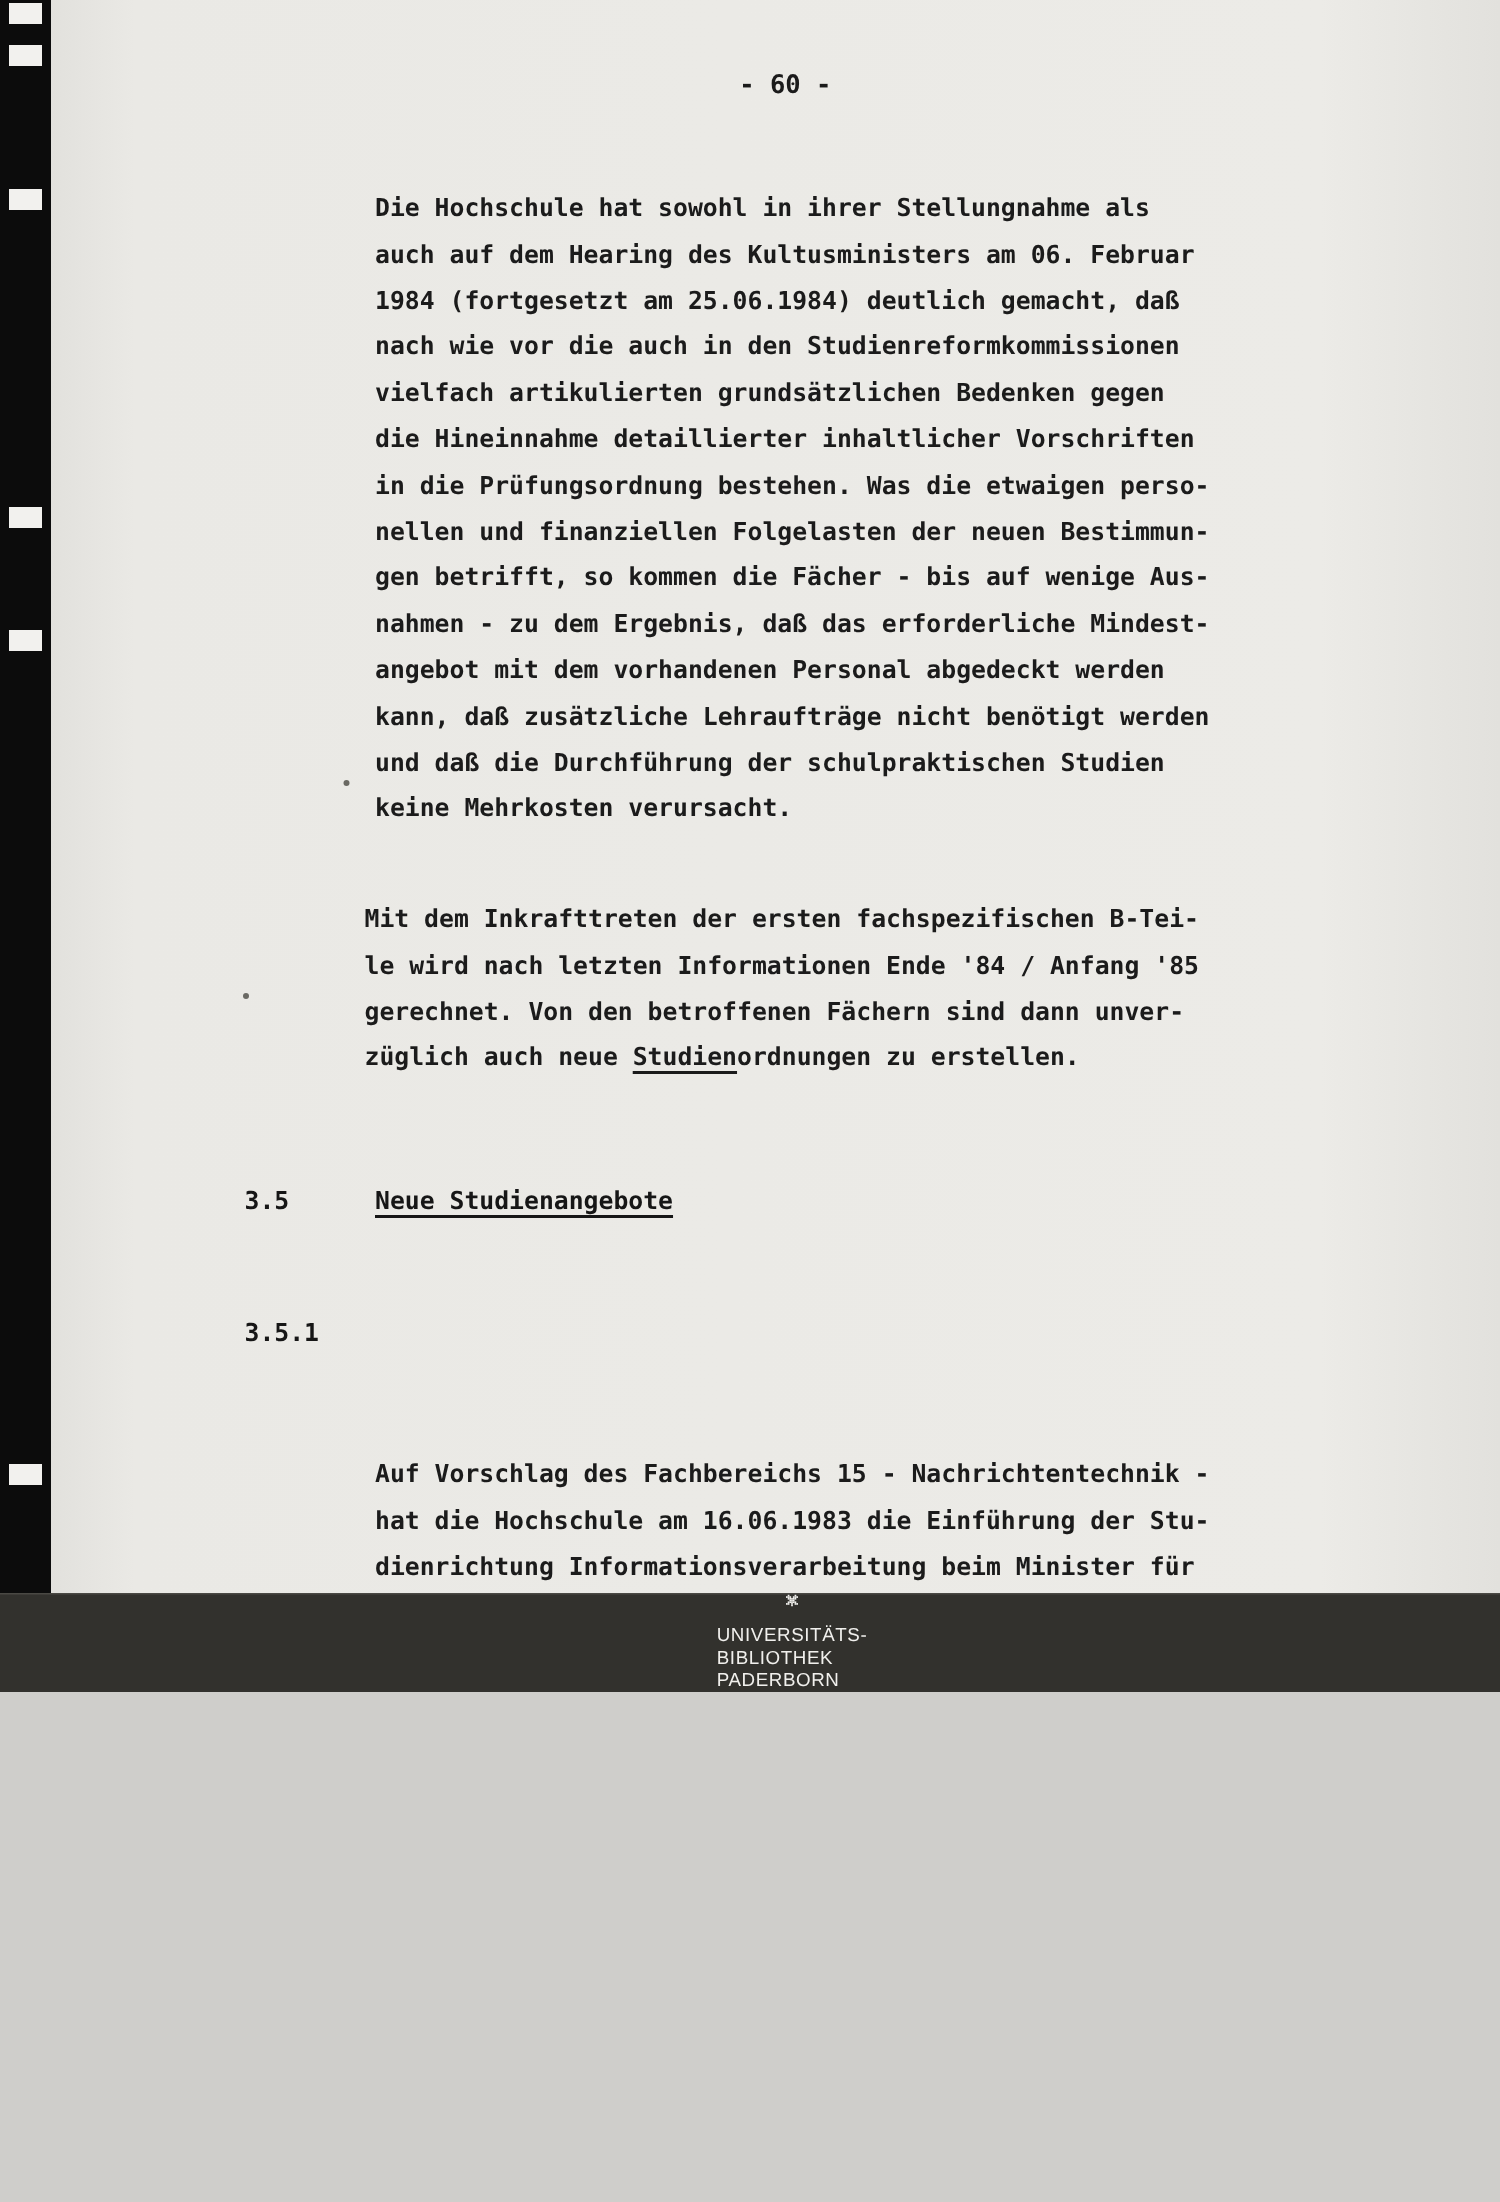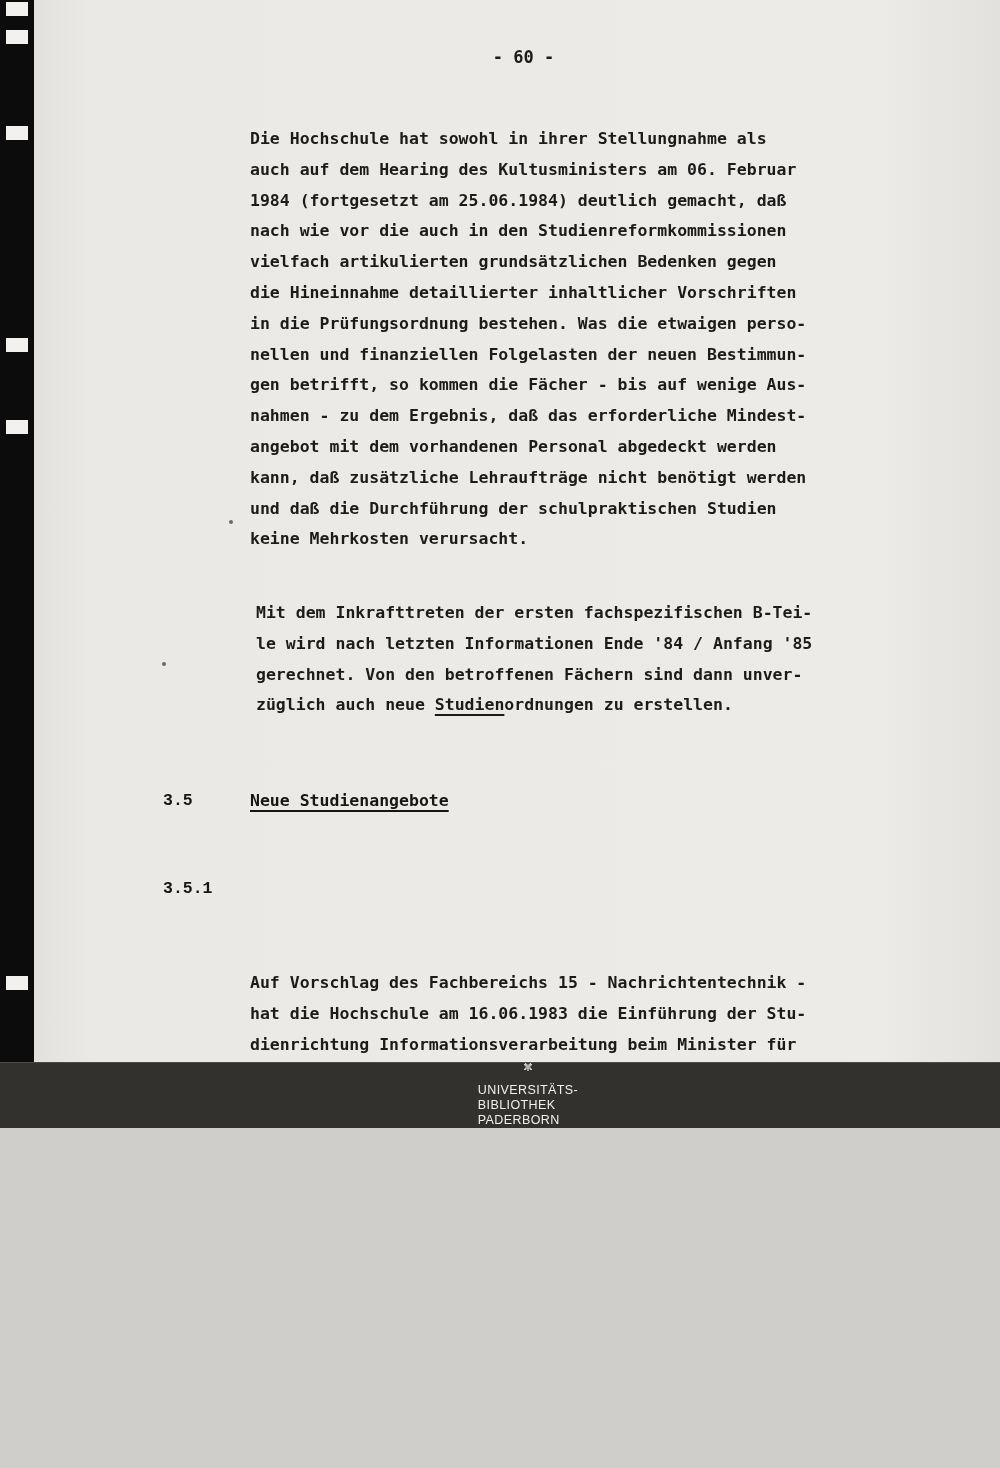--- a/index.html
+++ b/index.html
@@ -57,21 +57,21 @@
   .section {
     position: absolute;
     left: 163px;
     display: flex;
     font-weight: 700;
     font-size: 16.5px;
     line-height: 30.8px;
     color: #161616;
     z-index: 2;
   }
-  .sec-num { flex: 0 0 87px; width: 87px; font-family: Liberation Mono, monospace; }
+  .sec-num { flex: 0 0 87px; width: 87px; }
 
   .speck {
     position: absolute;
     width: 4px; height: 4px;
     border-radius: 50%;
     background: #6a6963;
     z-index: 2;
   }
 
   
@@ -124,21 +124,21 @@
 die Hineinnahme detaillierter inhaltlicher Vorschriften
 in die Prüfungsordnung bestehen. Was die etwaigen perso-
 nellen und finanziellen Folgelasten der neuen Bestimmun-
 gen betrifft, so kommen die Fächer - bis auf wenige Aus-
 nahmen - zu dem Ergebnis, daß das erforderliche Mindest-
 angebot mit dem vorhandenen Personal abgedeckt werden
 kann, daß zusätzliche Lehraufträge nicht benötigt werden
 und daß die Durchführung der schulpraktischen Studien
 keine Mehrkosten verursacht.</div>
 
-  <div class="mono-text" style="left:256px; top:598px"><span>Mit dem Inkrafttreten der ersten fachspezifischen B-Tei-
+  <div class="mono-text" style="left:243px; top:598px"><span>Mit dem Inkrafttreten der ersten fachspezifischen B-Tei-
 le wird nach letzten Informationen Ende '84 / Anfang '85
 gerechnet. Von den betroffenen Fächern sind dann unver-
 züglich auch neue </span><span class="u">Studien</span><span>ordnungen zu erstellen.</span></div>
 
   <div class="section" style="top:786px">
     <span class="sec-num">3.5</span>
     <span class="u">Neue Studienangebote</span>
   </div>
 
   <div class="section" style="top:874px">

